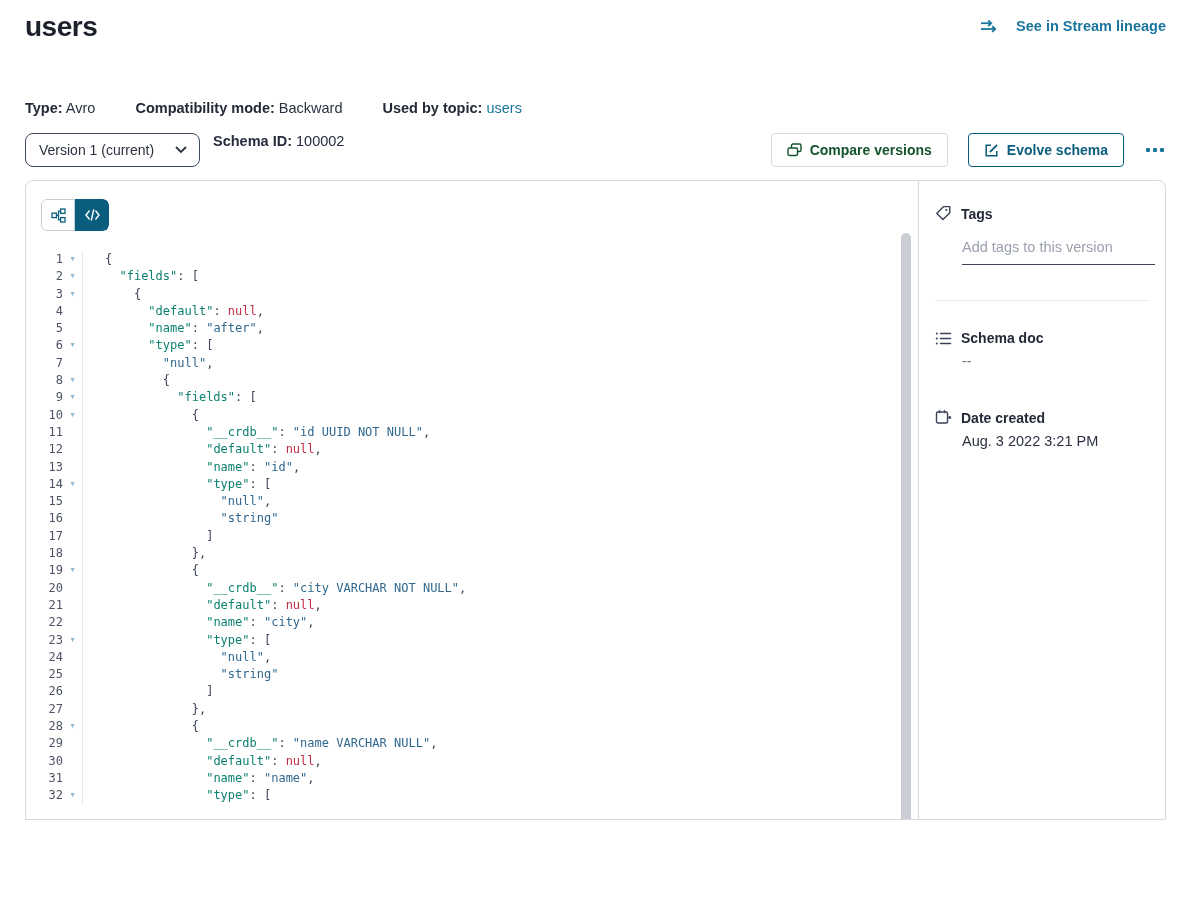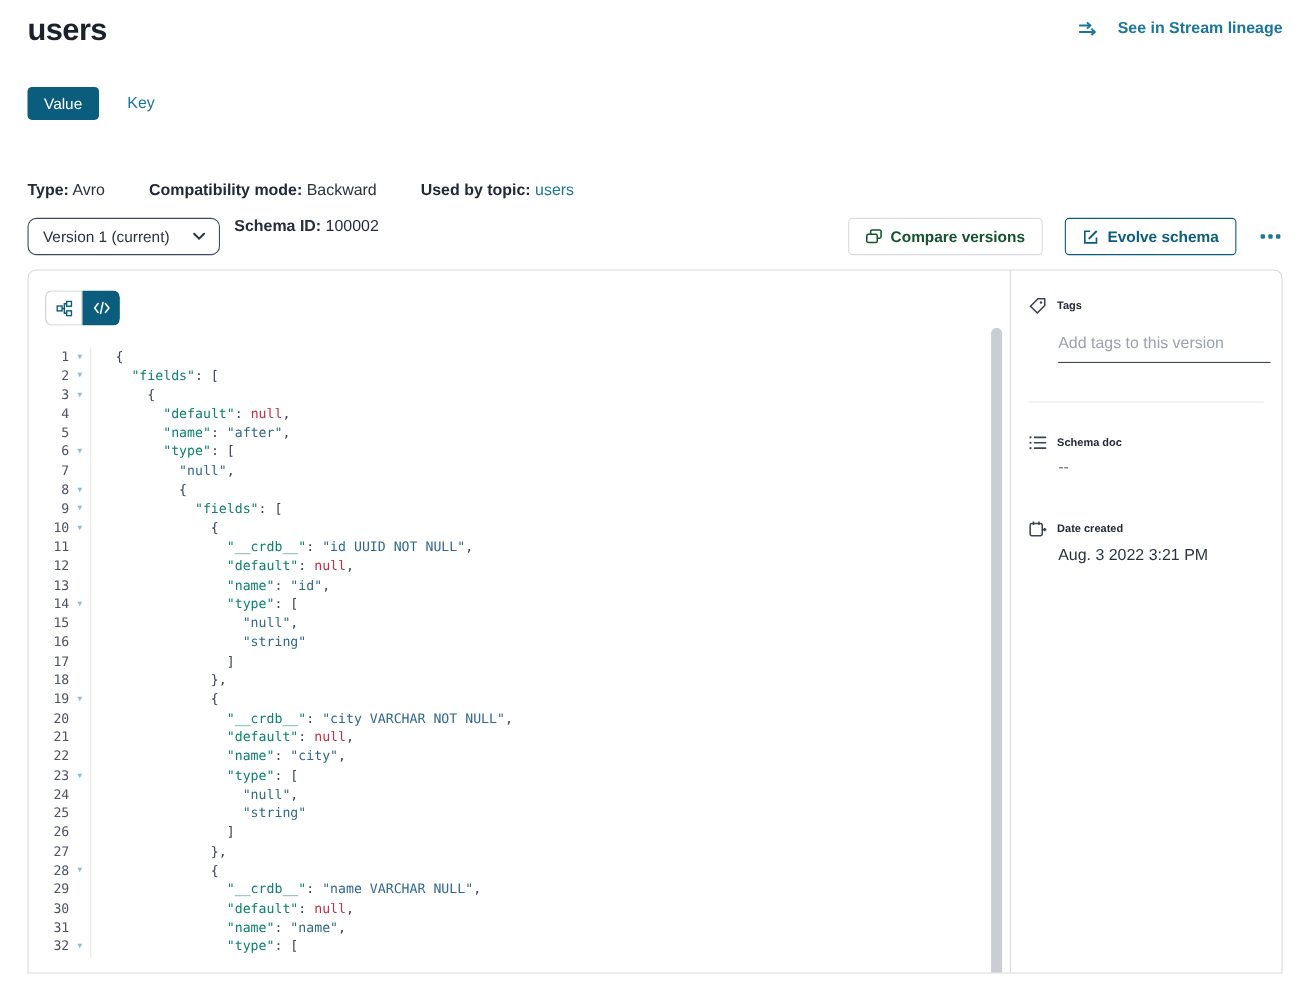--- a/index.html
+++ b/index.html
@@ -65,21 +65,21 @@
   .tk-str { color:var(--c-str); }
   .tk-null { color:var(--c-null); }
   .tk-punc { color:#3B4456; }
 
   .scrollbar { position:absolute; top:52px; right:7px; width:10px; height:600px; background:#CBCDD4; border-radius:6px; }
 
   
   .sidebar { width:246px; flex:none; padding:24px 14px 0 16px; }
   .sb-head { display:flex; align-items:center; gap:9px; color:#232937; }
   .sb-head .ic { color:#3c4257; display:flex; }
-  .sb-head h3 { font-size:10px; font-weight:700; }
+  .sb-head h3 { font-size:14px; font-weight:700; }
   .tags-input { display:block; width:193px; margin:17px 0 0 27px; border:none; border-bottom:1px solid #3E4457;
                 font-size:14.5px; padding:0 0 9px 0; outline:none; font-family:inherit; background:transparent; }
   .tags-input::placeholder { color:#9BA1AD; }
   .sb-divider { border:none; border-top:1px solid #E5E7EB; margin:35px 2px 29px 0; }
   .sb-val { margin:7px 0 0 27px; font-size:14.5px; color:#6F7683; }
   .sb-val.dark { color:#2b3140; }
   .sb-section { margin-top:0; }
   .sb-section + .sb-section { margin-top:40px; }
 </style>
 </head>
@@ -96,24 +96,20 @@
             <path d="M8.2 1.4 L11.2 4.2 L8.2 7"></path>
           <path d="M1 10 H15"></path>
             <path d="M12.2 7.2 L15.2 10 L12.2 12.8"></path>
         </svg>
       </span>
       <span>See in Stream lineage</span>
     </a>
   </div>
 
 
-  <div class="vk">
-    <button class="vk-value">Value</button>
-    <a class="vk-key">Key</a>
-  </div>
 
   <div class="meta">
     <span><b>Type:</b> <span>Avro</span></span>
     <span><b>Compatibility mode:</b> <span>Backward</span></span>
     <span><b>Used by topic:</b> <a class="lnk">users</a></span>
   </div>
 
   <div class="toolbar">
     <div class="select">
       <span>Version 1 (current)</span>

